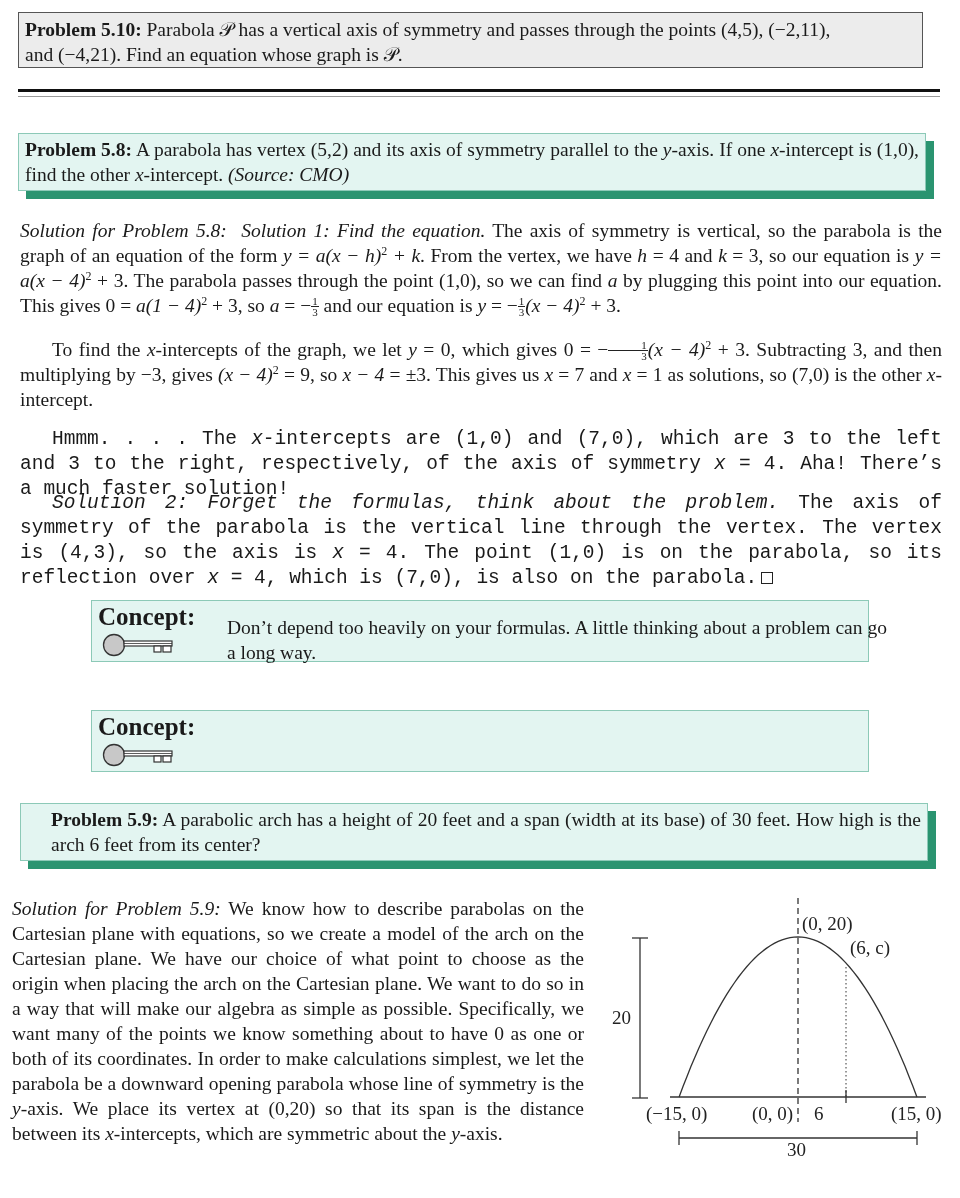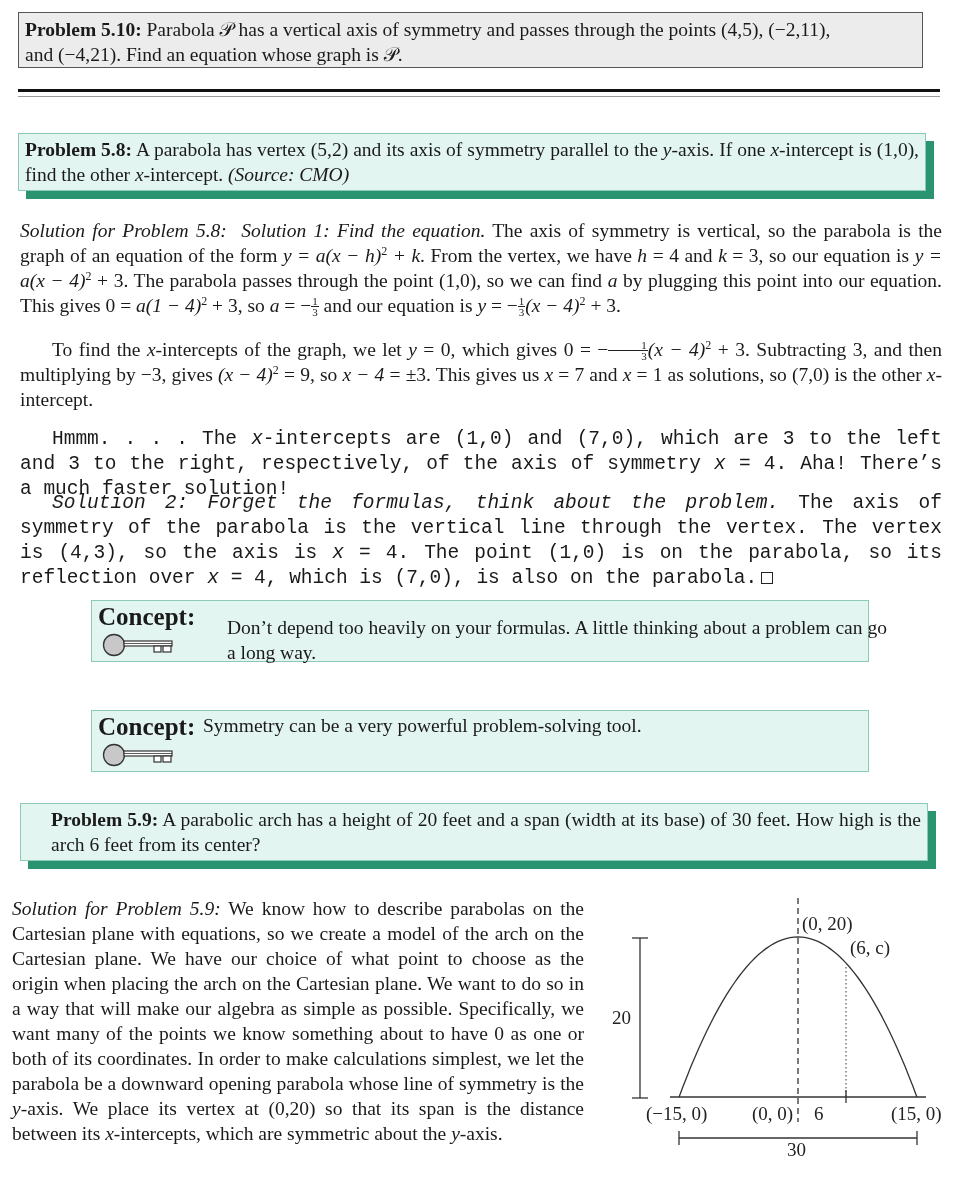--- a/index.html
+++ b/index.html
@@ -78,21 +78,20 @@
 
 <div class="abs cbox" style="left:91px; top:710px; width:778px; height:62px;">
   <span class="abs clabel" style="left:6px; top:2px;">Concept:</span>
   <svg class="abs" style="left:10px; top:32px;" width="72" height="24" viewBox="0 0 72 24">
     <circle cx="12" cy="12" r="10.5" fill="#c8c8c8" stroke="#333" stroke-width="1.3"></circle>
     <rect x="22" y="8" width="48" height="5" fill="#fff" stroke="#333" stroke-width="1.2"></rect>
     <line x1="22" y1="10.5" x2="70" y2="10.5" stroke="#333" stroke-width="0.8"></line>
     <rect x="52" y="13" width="7" height="6" fill="#fff" stroke="#333" stroke-width="1.2"></rect>
     <rect x="61" y="13" width="8" height="6" fill="#fff" stroke="#333" stroke-width="1.2"></rect>
   </svg>
-  <div class="abs ctext" style="left:111px; top:2px; width:660px;">Symmetry can be a very powerful problem-solving tool.</div>
 </div>
 
 <div class="abs pbox-shadow" style="left:28px; top:811px; width:908px; height:58px;"></div>
 <div class="abs pbox txt" style="left:20px; top:803px; width:908px; height:58px;padding-left:30px;">
   <span class="b">Problem 5.9:</span><span> A parabolic arch has a height of 20 feet and a span (width at its base) of 30 feet.  How high is the arch 6 feet from its center?</span>
 </div>
 
 <div class="abs txt" style="left:12px; top:896px; width:572px;">
   <span class="it">Solution for Problem 5.9:</span><span> We know how to describe parabolas on the Cartesian plane with equations, so we create a model of the arch on the Cartesian plane.  We have our choice of what point to choose as the origin when placing the arch on the Cartesian plane.  We want to do so in a way that will make our algebra as simple as possible.  Specifically, we want many of the points we know something about to have 0 as one or both of its coordinates. In order to make calculations simplest, we let the parabola be a downward opening parabola whose line of symmetry is the </span><span class="it">y</span><span>-axis.  We place its vertex at (0,20) so that its span is the distance between its </span><span class="it">x</span><span>-intercepts, which are symmetric about the </span><span class="it">y</span><span>-axis.</span>
 </div>

